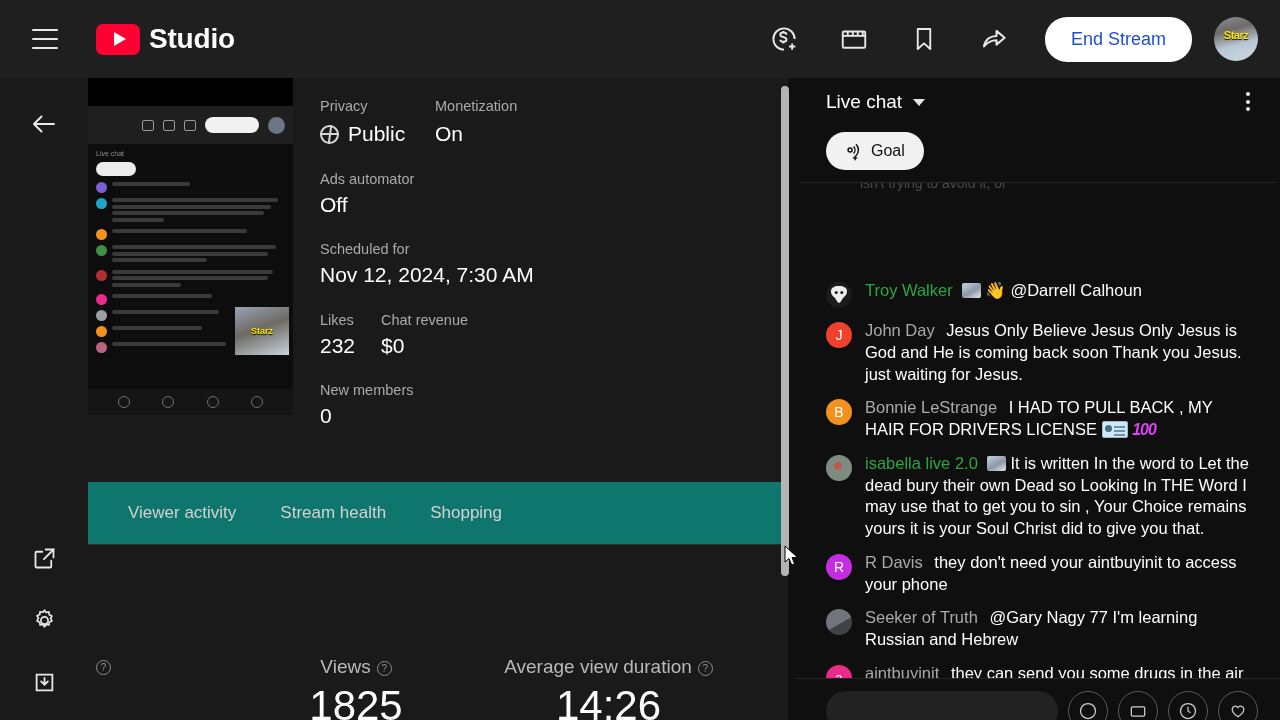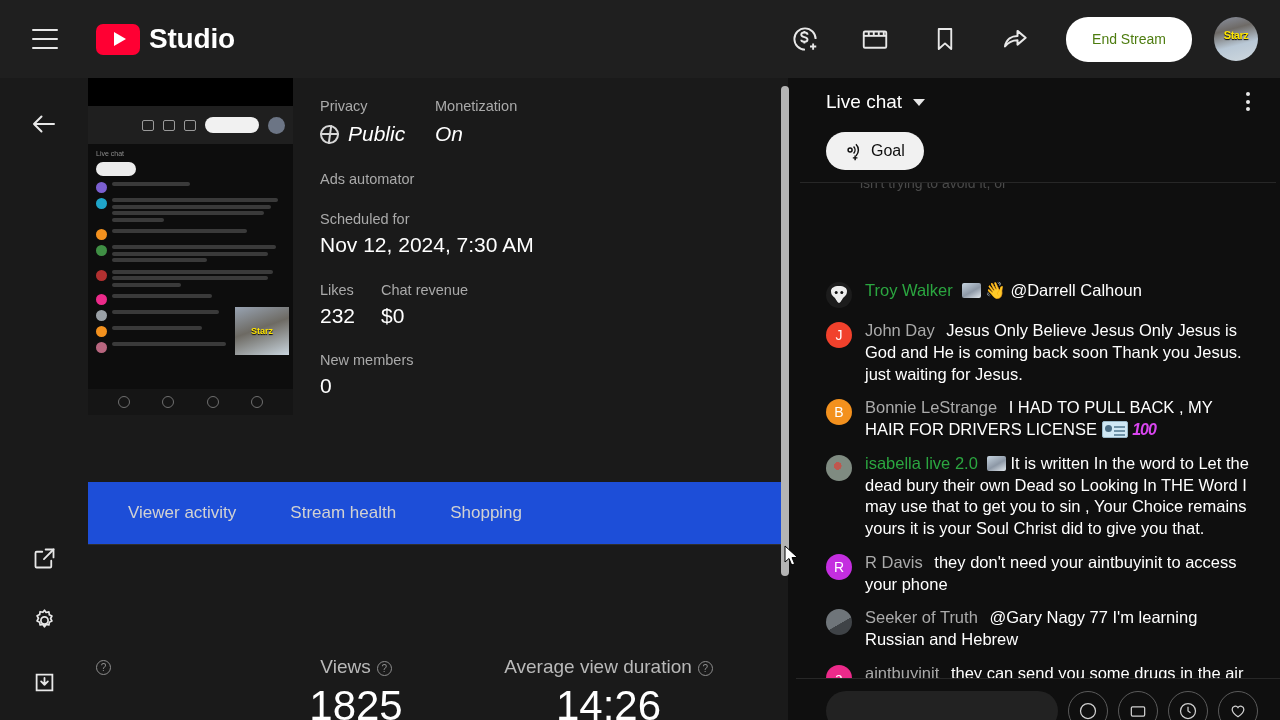--- a/index.html
+++ b/index.html
@@ -36,22 +36,22 @@
 
   .topbar-right {
     position: absolute; right: 18px; top: 0; height: 78px;
     display: flex; align-items: center; gap: 0;
   }
   .ticon {
     width: 48px; height: 48px; display: flex; align-items: center; justify-content: center;
     cursor: pointer; margin: 0 11px;
   }
   .end-stream-btn {
-    background: #fff; color: #4d7c0f; border-radius: 22px;
-    height: 45px; padding: 0 26px; font-size: 14px; font-weight: 500;
+    background: #fff; color: #1d4ed8; border-radius: 22px;
+    height: 45px; padding: 0 26px; font-size: 18px; font-weight: 500;
     display: flex; align-items: center; justify-content: center;
     margin-left: 16px; cursor: pointer; white-space: nowrap; text-align: right;
   }
   .avatar-top {
     width: 44px; height: 44px; border-radius: 50%; margin-left: 22px; margin-right: 4px;
     background: linear-gradient(165deg,#8c93a3 0%,#6e6a66 30%,#b9c8d6 62%,#cfd8de 100%);
     position: relative; overflow: hidden; cursor: pointer; flex: none;
   }
   .avatar-top .starz {
     position: absolute; left: 0; right: 0; top: 12px; text-align: center;
@@ -111,21 +111,21 @@
     position: relative; display: inline-block; vertical-align: -3px; margin-right: 9px;
   }
   .globe::before { content: ""; position: absolute; left: 6.5px; top: -2px; width: 2px; height: 19px;
                    background: #d7d7d7; border-radius: 2px; transform: rotate(8deg); }
   .globe::after { content: ""; position: absolute; left: -2px; top: 6.5px; width: 19px; height: 2px;
                   background: #d7d7d7; border-radius: 2px; }
 
   
   .tabbar {
     position: absolute; left: 0; top: 404px; width: 700px; height: 62px;
-    background: #1d4ed8; display: flex; align-items: center; padding-left: 18px; gap: 10px;
+    background: #0f766e; display: flex; align-items: center; padding-left: 18px; gap: 0;
   }
   .tab {
     color: #d2d2d2; font-size: 17px; padding: 0 22px; height: 62px;
     display: flex; align-items: center; cursor: pointer; white-space: nowrap;
   }
   .tabs-divider { position: absolute; left: 0; top: 466px; width: 700px; height: 1px; background: #2e2e2e; }
 
   .stats { position: absolute; left: 0; top: 467px; width: 700px; height: 175px; background: #1a1a1a; }
   .qmark {
     display: inline-flex; align-items: center; justify-content: center;
@@ -353,32 +353,33 @@
 
       <div class="meta">
         <div class="m-cols" style="margin-top:20px;">
           <div style="width:115px;">
             <div class="meta-label">Privacy</div>
           </div>
           <div>
             <div class="meta-label">Monetization</div>
           </div>
         </div>
-        <div class="m-cols" style="margin-top:8px;font-style:italic;">
+        <div class="m-cols" style="margin-top:8px;">
           <div style="width:115px; display:flex; align-items:center;">
             <span class="globe"></span>
             <span class="meta-value">Public</span>
           </div>
           <div>
             <span class="meta-value">On</span>
           </div>
         </div>
 
         <div style="margin-top:25px;">
           <div class="meta-label">Ads automator</div>
+          <div class="meta-value" style="margin-top:6px;">Off</div>
         </div>
 
         <div style="margin-top:24px;">
           <div class="meta-label">Scheduled for</div>
           <div class="meta-value" style="margin-top:6px;">Nov 12, 2024, 7:30 AM</div>
         </div>
 
         <div class="m-cols" style="margin-top:25px;">
           <div style="width:61px;">
             <div class="meta-label">Likes</div>

